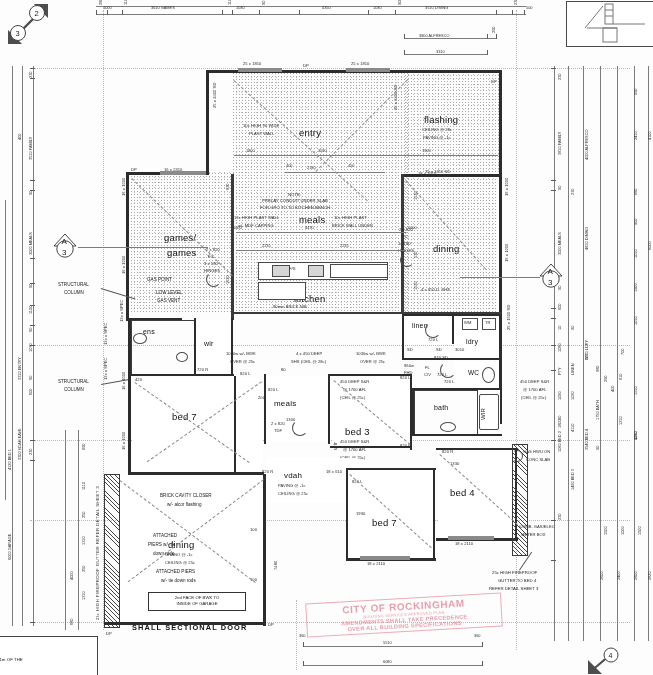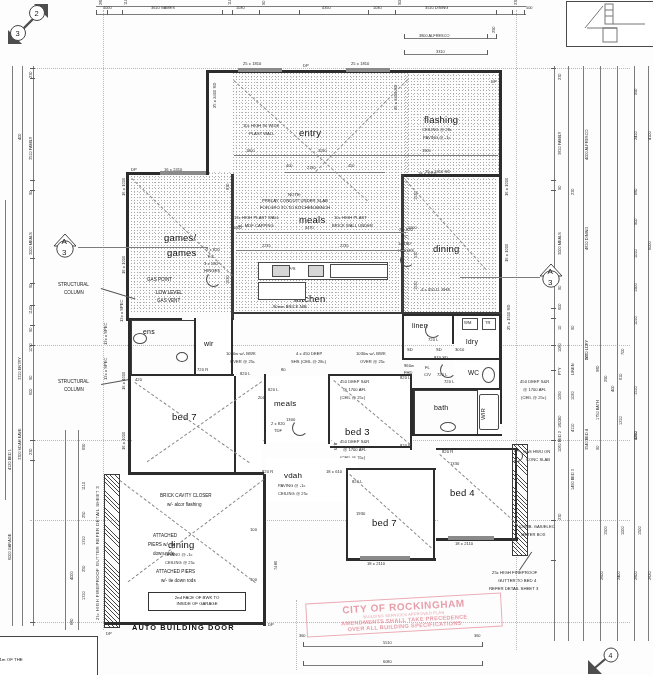--- a/index.html
+++ b/index.html
@@ -508,21 +508,21 @@
   <div class="lbl tiny2" style="left:167px;top:503px;">w/- alcor flashing</div>
   <div class="lbl tiny2" style="left:153px;top:534px;">ATTACHED</div>
   <div class="lbl tiny2" style="left:148px;top:543px;">PIERS w/- tie</div>
   <div class="lbl tiny2" style="left:153px;top:552px;">down rods</div>
   <div class="lbl tiny2" style="left:156px;top:570px;">ATTACHED PIERS</div>
   <div class="lbl tiny2" style="left:161px;top:579px;">w/- tie down rods</div>
   <div class="boxnote" style="left:148px;top:592px;width:90px;">
     <div>2nd FACE OF BWK TO</div>
     <div>INSIDE OF GARAGE</div>
   </div>
-  <div class="autodoor" style="left:132px;top:623px;">AUTO BUILDING DOOR</div>
+  <div class="autodoor" style="left:132px;top:623px;">SHALL SECTIONAL DOOR</div>
   <div class="lbl tiny" style="left:106px;top:632px;">DP</div>
   <div class="lbl tiny" style="left:268px;top:623px;">DP</div>
   <div class="lbl tiny vert" style="left:96px;top:620px;font-size:4.4px;letter-spacing:.4px;">2Ic HIGH FIREPROOF GUTTER REFER DETAIL SHEET 3</div>
   <div class="lbl tiny vert" style="left:274px;top:570px;">7480</div>
   <div class="lbl tiny" style="left:250px;top:528px;">100</div>
   <div class="lbl tiny" style="left:250px;top:578px;">100</div>
 
   <div class="diag" style="left:234px;top:80px;width:180px;transform:rotate(42deg);"></div>
   <div class="diag" style="left:408px;top:80px;width:130px;transform:rotate(135deg);"></div>
   <div class="diag" style="left:132px;top:178px;width:140px;transform:rotate(44deg);"></div>

